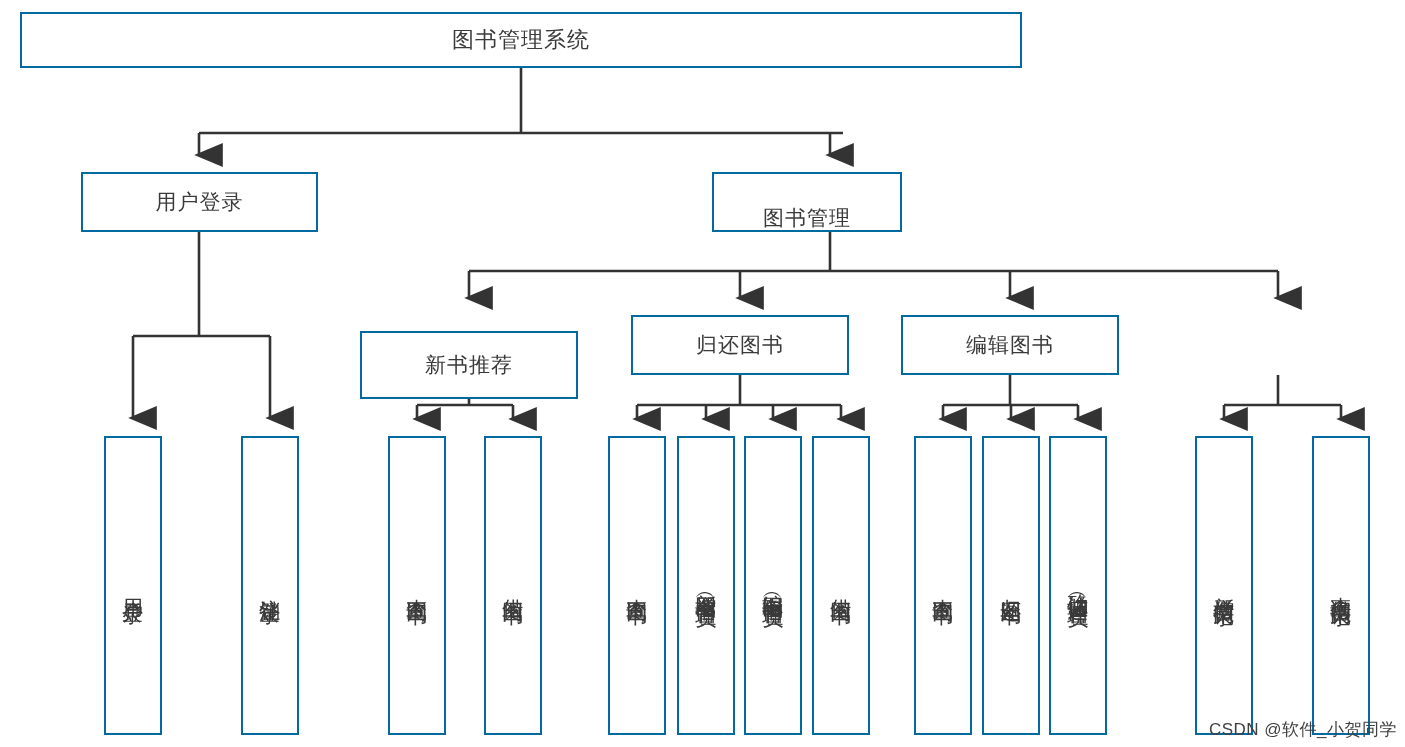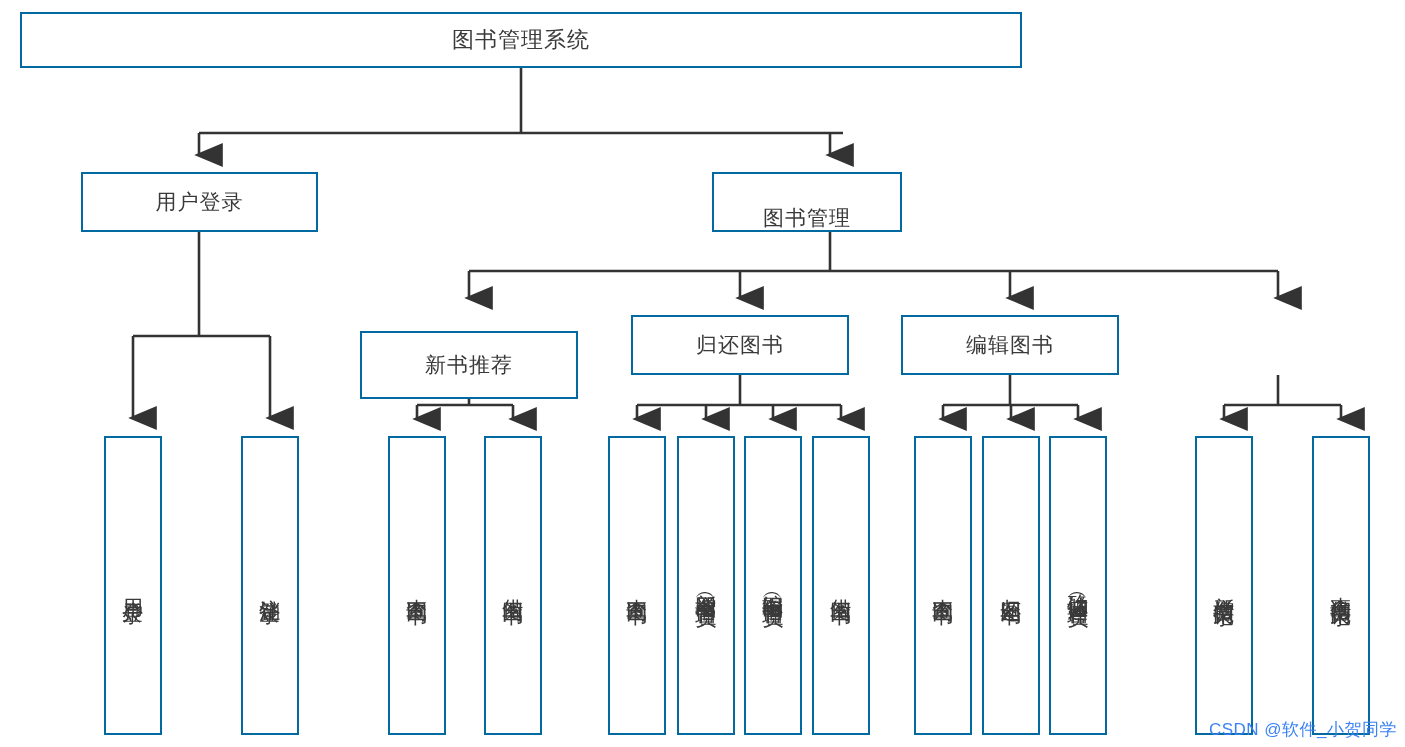--- a/index.html
+++ b/index.html
@@ -56,21 +56,21 @@
     line-height: 1.3;
     letter-spacing: 2px;
     white-space: nowrap;
     display: block;
   }
   #watermark {
     position: absolute;
     right: 8px;
     bottom: 6px;
     font-size: 17px;
-    color: #3b82f6;
+    color: #404040;
     letter-spacing: 0.5px;
     z-index: 3;
     white-space: nowrap;
     text-align: center;
   }
 </style>
 </head>
 <body>
 
 <div id="canvas">

